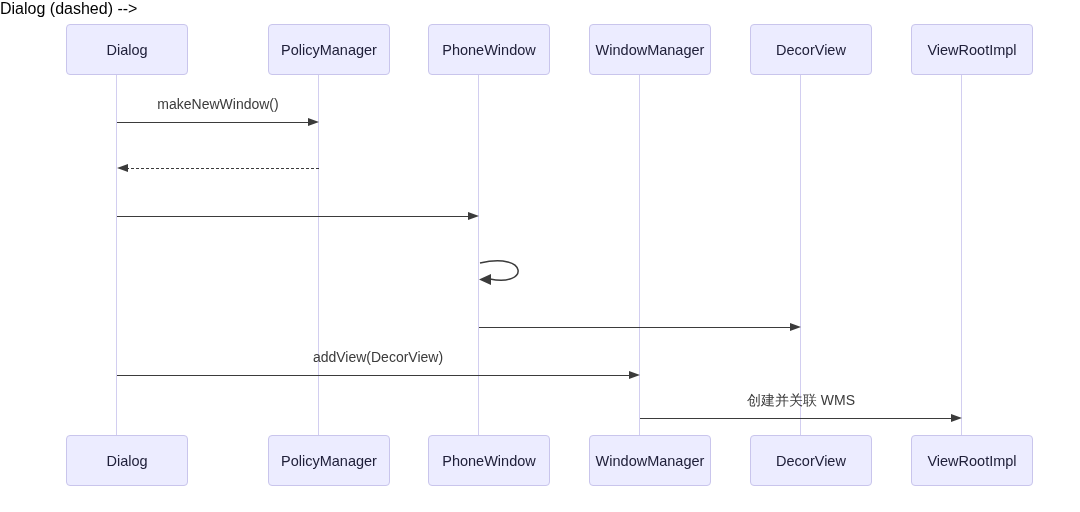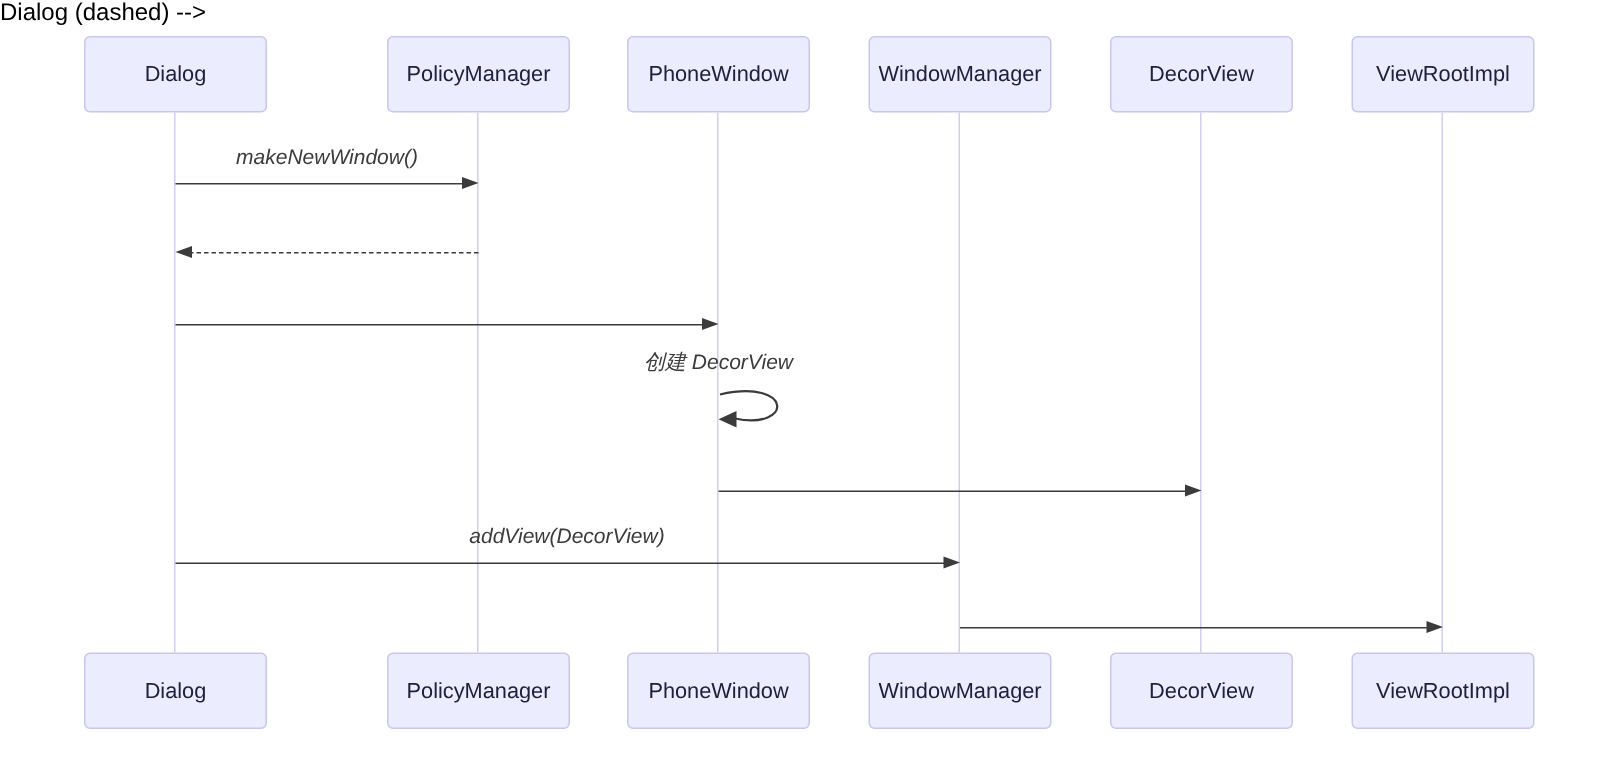--- a/index.html
+++ b/index.html
@@ -23,29 +23,28 @@
     border-left:1.5px solid var(--lifeline);
   }
   .actor{
     position:absolute;
     width:122px;height:51px;
     box-sizing:border-box;
     background:var(--actor-fill);
     border:1px solid var(--actor-border);
     border-radius:4px;
     display:flex;align-items:center;justify-content:center;
-    font-size:14.5px;color:var(--actor-text);
+    font-size:14.5px;color:var(--actor-text);margin-left:10px;
   }
   .msg-label{
     position:absolute;
     width:300px;height:18px;line-height:18px;
     text-align:center;
     font-size:14px;color:var(--ink);
     white-space:nowrap;
-    font-style:italic;
   }
   .msg-line{
     position:absolute;height:0;
     border-top:1.5px solid var(--ink);
   }
   .msg-line.dashed{border-top-style:dashed;border-top-width:1.3px;}
   .arrow-r{
     position:absolute;width:0;height:0;
     border-top:4.5px solid transparent;
     border-bottom:4.5px solid transparent;
@@ -119,32 +118,32 @@
 
    Dialog (dashed) --&gt;
   <div class="msg-line dashed" style="left:126px;top:168px;width:193px"></div>
   <div class="arrow-l" style="left:117px;top:164px"></div>
 
   
   <div class="msg-line" style="left:117px;top:216px;width:353px"></div>
   <div class="arrow-r" style="left:468px;top:212px"></div>
 
   
-  <div class="msg-label" style="left:329px;top:232px">创建 DecorView</div>
   <svg class="self-loop" style="left:479px;top:257px" width="50" height="30" viewBox="0 0 50 30">
     <path d="M 1 6 C 50 -5, 50 30, 11 22" fill="none" stroke="#3b3b3b" stroke-width="1.5"></path>
     <polygon points="0,22.5 12,17 12,28" fill="#3b3b3b"></polygon>
   </svg>
 
   
   <div class="msg-line" style="left:479px;top:327px;width:313px"></div>
   <div class="arrow-r" style="left:790px;top:323px"></div>
 
   
   <div class="msg-label" style="left:228px;top:348px">addView(DecorView)</div>
   <div class="msg-line" style="left:117px;top:375px;width:514px"></div>
   <div class="arrow-r" style="left:629px;top:371px"></div>
 
   
+  <div class="msg-label" style="left:651px;top:391px">创建并关联 WMS</div>
   <div class="msg-line" style="left:640px;top:418px;width:313px"></div>
   <div class="arrow-r" style="left:951px;top:414px"></div>
 
 </div>
 
 </body></html>

